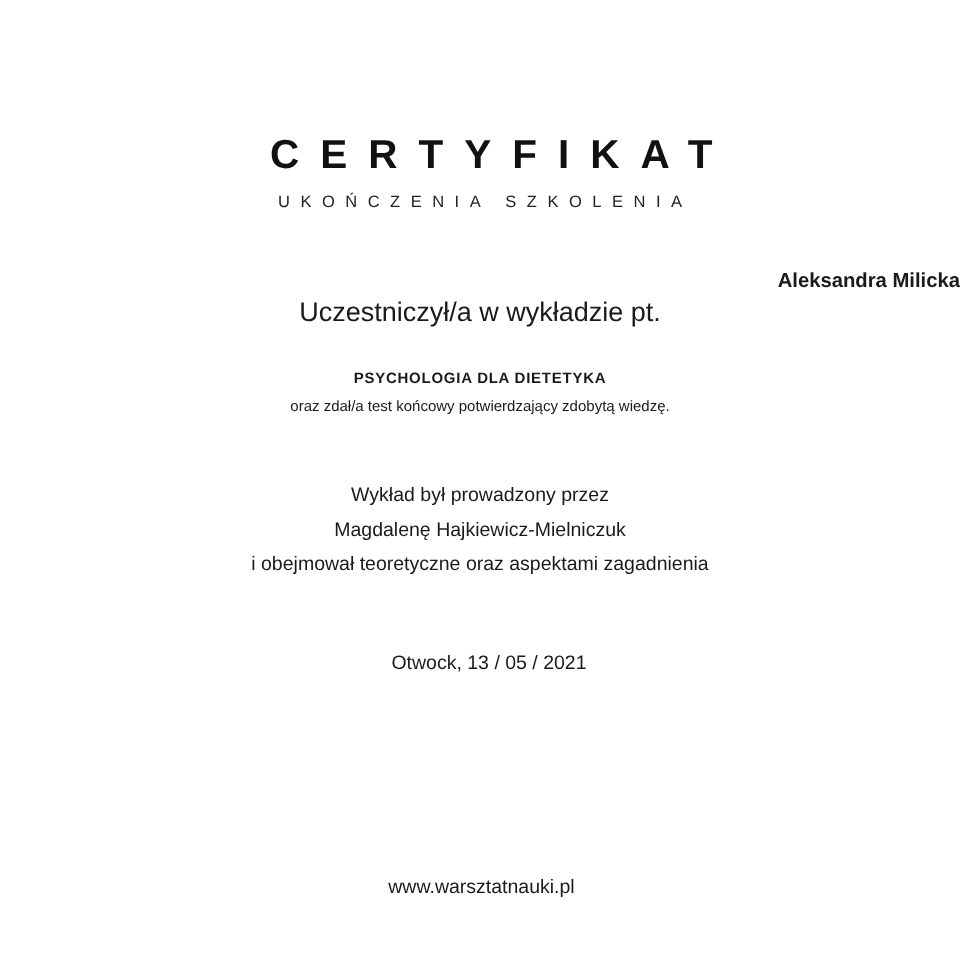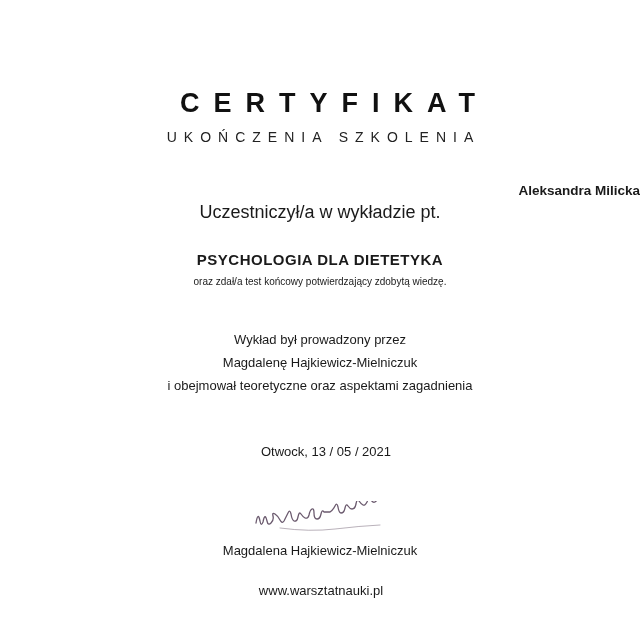--- a/index.html
+++ b/index.html
@@ -22,40 +22,40 @@
   .cert-title {
     font-size: 27px;
     font-weight: 700;
     letter-spacing: 14px;
     margin: 0 0 10px 0;
     text-indent: 14px; 
     color: #111111;
     padding-left: 15px;
   }
   .cert-subtitle {
-    font-size: 14px;
+    font-size: 11px;
     font-weight: 400;
     letter-spacing: 7px;
     text-indent: 7px;
     margin: 0 0 38px 0;
     color: #222222;
   }
   .recipient-name {
     font-size: 13.5px;
     font-weight: 700;
     margin: 0 0 4px 0;
     text-align: right;
   }
   .participation-line {
     font-size: 18px;
     font-weight: 400;
     margin: 0 0 28px 0;
   }
   .course-title {
-    font-size: 15px;
+    font-size: 10px;
     font-weight: 700;
     margin: 0 0 8px 0;
     letter-spacing: 0.5px;
   }
   .test-line {
     font-size: 10px;
     margin: 0 0 44px 0;
   }
   .description p {
     font-size: 13px;
@@ -103,32 +103,16 @@
   <p class="test-line">oraz zdał/a test końcowy potwierdzający zdobytą wiedzę.</p>
 
   <div class="description">
     <p>Wykład był prowadzony przez</p>
     <p>Magdalenę Hajkiewicz-Mielniczuk</p>
     <p>i obejmował teoretyczne oraz aspektami zagadnienia</p>
   </div>
 
   <p class="date-line">Otwock, 13 / 05 / 2021</p>
 
-  <div class="signature-block">
-    <svg class="signature-svg" width="140" height="32" viewBox="0 0 140 32">
-      <path d="M6,22 q2,-12 4,-2 q1,6 3,1 q2,-10 4,-1 q1,5 4,2
-               q3,-3 2,-7 q-1,-4 2,-2 q3,2 5,6 q2,4 4,1
-               q2,-4 4,-8 q2,-4 3,1 q1,6 3,7 q3,1 4,-4
-               q1,-6 3,-3 q2,3 4,4 q3,1 4,-3 q1,-5 3,-6
-               q2,-1 2,4 q0,6 3,6 q3,0 4,-5 q1,-5 3,-2
-               l6,0
-               q3,-2 5,-6 q2,-4 3,1 q1,6 3,6 q3,0 4,-5
-               q1,-5 3,-2 q2,3 4,3 q3,0 4,-5 q1,-6 3,-3
-               q2,3 4,4 q2,1 4,-3 q2,-5 4,-2 q2,3 4,2
-               q3,-2 4,-6" fill="none" stroke="#6b5a6e" stroke-width="1.3" stroke-linecap="round"></path>
-      <path d="M30,27 q30,4 55,1 q25,-3 45,-4" fill="none" stroke="#6b5a6e" stroke-width="0.8" stroke-linecap="round" opacity="0.6"></path>
-    </svg>
-    <p class="signer-name">Magdalena Hajkiewicz-Mielniczuk</p>
-  </div>
 
   <div class="website">www.warsztatnauki.pl</div>
 
 </div>
 
 </body></html>

